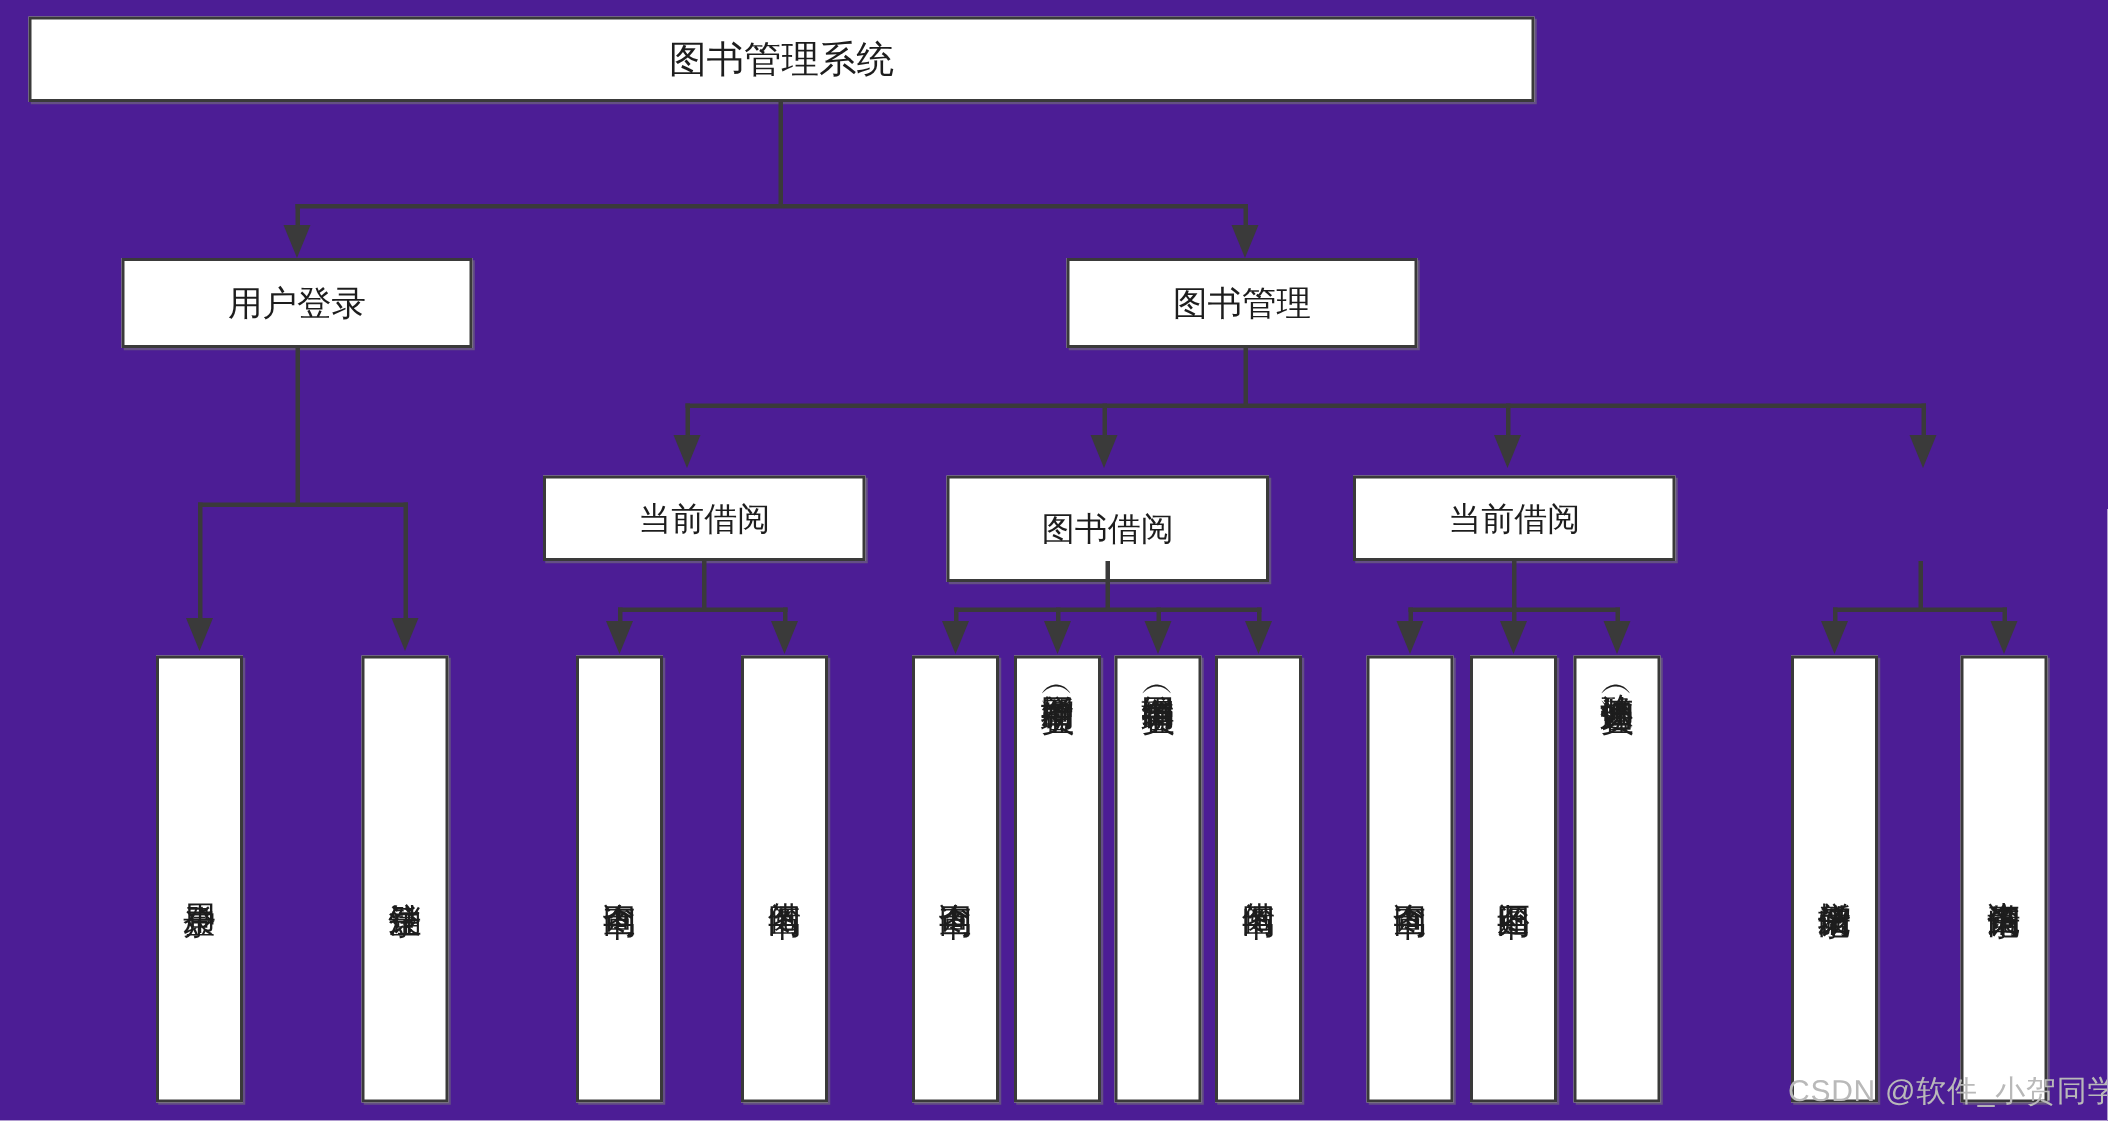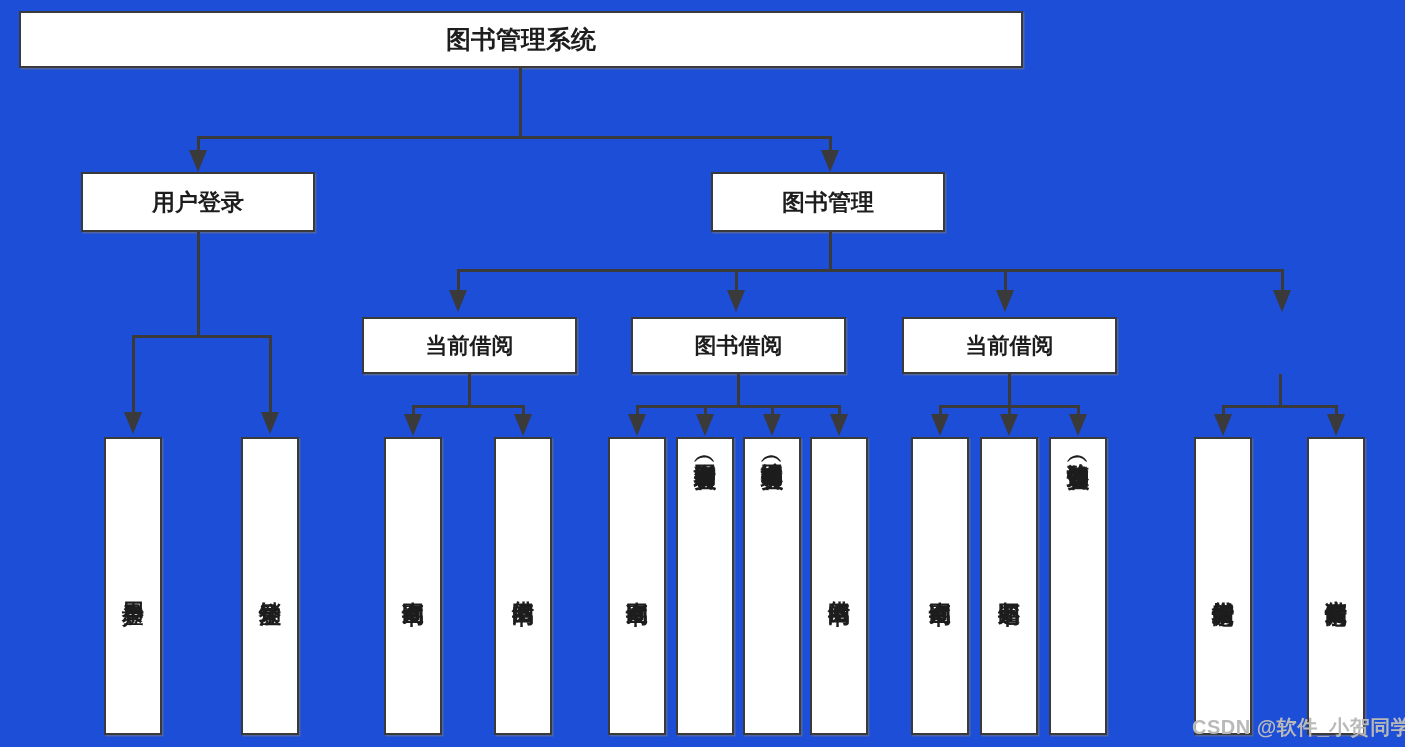--- a/index.html
+++ b/index.html
@@ -7,23 +7,22 @@
     padding: 0;
     background: #ffffff;
   }
   body {
     font-family: "Liberation Sans", "DejaVu Sans", sans-serif;
   }
   #canvas {
     position: relative;
     width: 1405px;
     height: 747px;
-    background: #1d4ed8;
+    background: #4c1d95;
     overflow: hidden;
-    font-weight: bold;
   }
   
   .node {
     position: absolute;
     box-sizing: border-box;
     border: 2.5px solid #3a3a3a;
     background: #ffffff;
     display: flex;
     align-items: center;
     justify-content: center;
@@ -122,21 +121,21 @@
   <div class="vline" style="left:735px; top:269px; width:3px; height:24px;"></div>
   <div class="arrow" style="left:727px; top:290px;"></div>
   <div class="vline" style="left:1004px; top:269px; width:3px; height:24px;"></div>
   <div class="arrow" style="left:996px; top:290px;"></div>
   <div class="vline" style="left:1281px; top:269px; width:3px; height:24px;"></div>
   <div class="arrow" style="left:1273px; top:290px;"></div>
 
   <div class="node level2" style="left:362px; top:317px; width:215px; height:57px;">
     <span class="label">当前借阅</span>
   </div>
-  <div class="node level2" style="left:631px; top:317px; width:215px; height:57px;">
+  <div class="node level2" style="left:631px; top:317px; width:215px; height:71px;">
     <span class="label">图书借阅</span>
   </div>
   <div class="node level2" style="left:902px; top:317px; width:215px; height:57px;">
     <span class="label">当前借阅</span>
   </div>
 
   <div class="vline" style="left:468px; top:374px; width:3px; height:34px;"></div>
   <div class="hline" style="left:412px; top:405px; width:113px; height:3px;"></div>
   <div class="vline" style="left:412px; top:405px; width:3px; height:14px;"></div>
   <div class="arrow" style="left:404px; top:414px;"></div>

